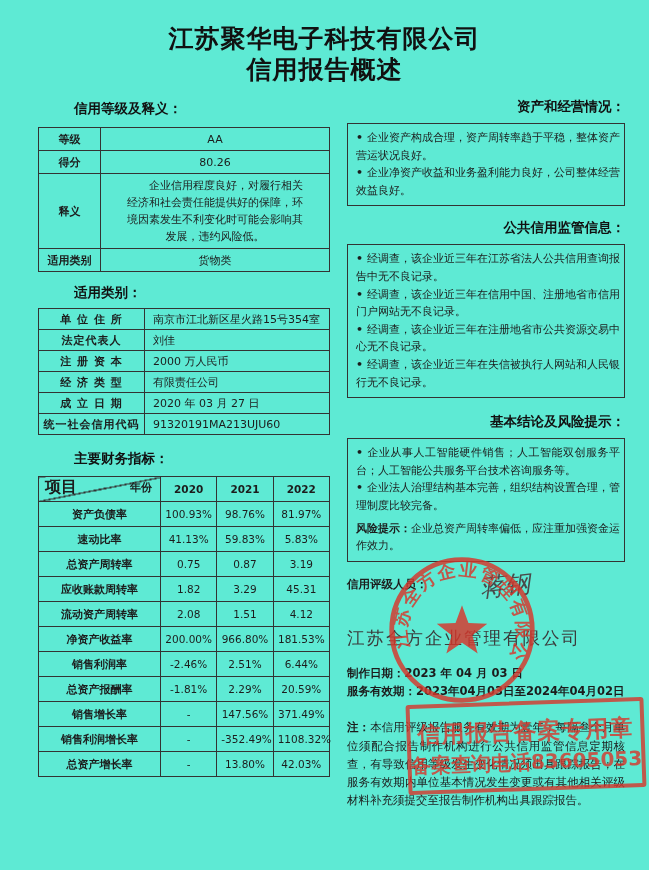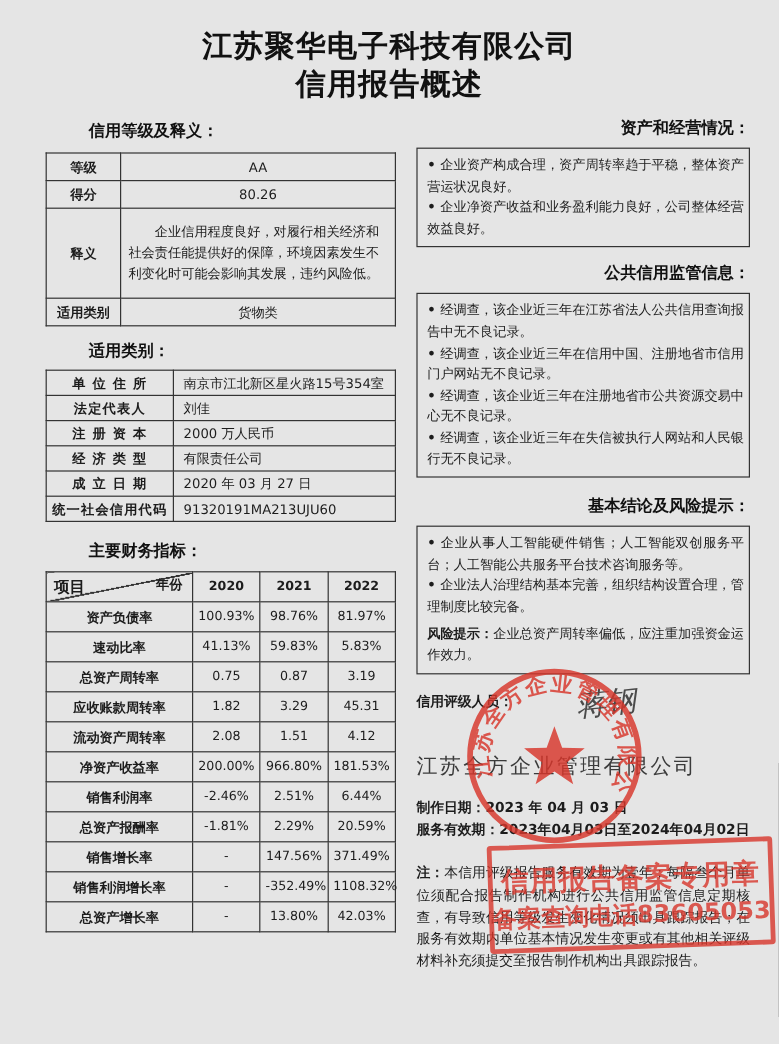--- a/index.html
+++ b/index.html
@@ -1,53 +1,53 @@
 <!DOCTYPE html>
 <html><head>
 <meta charset="utf-8">
 <style>
   html,body{margin:0;padding:0;background:#888;}
   .page{
     position:relative;width:649px;height:870px;margin:0 auto;
-    background:#e5e5e5;overflow:hidden;
+    background:#5eead4;overflow:hidden;
     font-family:"DejaVu Sans","Liberation Sans",sans-serif;
     color:#1c1c1c;
   }
   
   .title-block{position:absolute;top:24px;left:0;width:100%;text-align:center;
     font-weight:bold;font-size:25px;line-height:1.22;letter-spacing:1px;color:#111;}
   
   .left-col{position:absolute;left:38px;top:98px;width:292px;}
   .right-col{position:absolute;left:347px;top:98px;width:278px;}
   .sec-heading{font-weight:bold;font-size:13.5px;color:#111;margin:0 0 0 36px;}
   .sec-heading-r{font-weight:bold;font-size:13.5px;color:#111;text-align:right;margin:0;}
   
   table{border-collapse:collapse;width:292px;table-layout:fixed;}
   td,th{border:1px solid #333;padding:0 4px;font-size:11px;vertical-align:middle;}
   .rating-table{margin-top:9px;border:1.5px solid #222;}
   .rating-table td.lbl{width:57px;text-align:center;font-weight:bold;padding:0 2px;}
   .rating-table td.val{text-align:center;}
   .rating-table tr.r-sm td{height:22px;}
-  .rating-table td.shiyi{height:68px;text-align:left;line-height:1.55;padding:3px 6px;}
+  .rating-table td.shiyi{height:68px;text-align:center;line-height:1.55;padding:3px 22px;}
   .shiyi-text{display:block;text-indent:2em;}
   .basic-table{margin-top:6px;border:1.5px solid #222;}
   .basic-table td{height:20px;}
   .basic-table td.lbl{width:97px;text-align:center;font-weight:bold;letter-spacing:1px;}
   .basic-table td.val{text-align:left;padding-left:8px;}
   .fin-table{margin-top:8px;border:1.5px solid #222;}
   .fin-table td{height:24px;text-align:center;font-size:10.5px;}
   .fin-table td.lbl{font-weight:bold;font-size:11px;}
   .fin-table col.c-lbl{width:122px;}
   .fin-table td.year{font-weight:bold;}
   .corner-cell{
     position:relative;height:44px;padding:0;
     background:linear-gradient(to bottom right,transparent calc(50% - .7px),#333 calc(50% - .7px),#333 calc(50% + .7px),transparent calc(50% + .7px));
   }
   .corner-top{position:absolute;top:3px;right:8px;font-weight:bold;font-size:11px;}
-  .corner-bottom{position:absolute;bottom:3px;left:6px;font-weight:bold;font-size:13px;}
+  .corner-bottom{position:absolute;bottom:3px;left:6px;font-weight:bold;font-size:16px;}
   .h-rating{margin-top:2px;}
   .h-basic{margin-top:12px;}
   .h-fin{margin-top:15px;}
   
   .info-box{border:1.2px solid #333;margin-top:7px;padding:5px 4px 6px 8px;
     font-size:11px;line-height:1.6;text-align:justify;}
   .bullet{position:relative;padding-left:0;}
   .bullet::before{content:"•  ";font-weight:bold;}
   .h-public{margin-top:13px;}
   .h-concl{margin-top:15px;}

